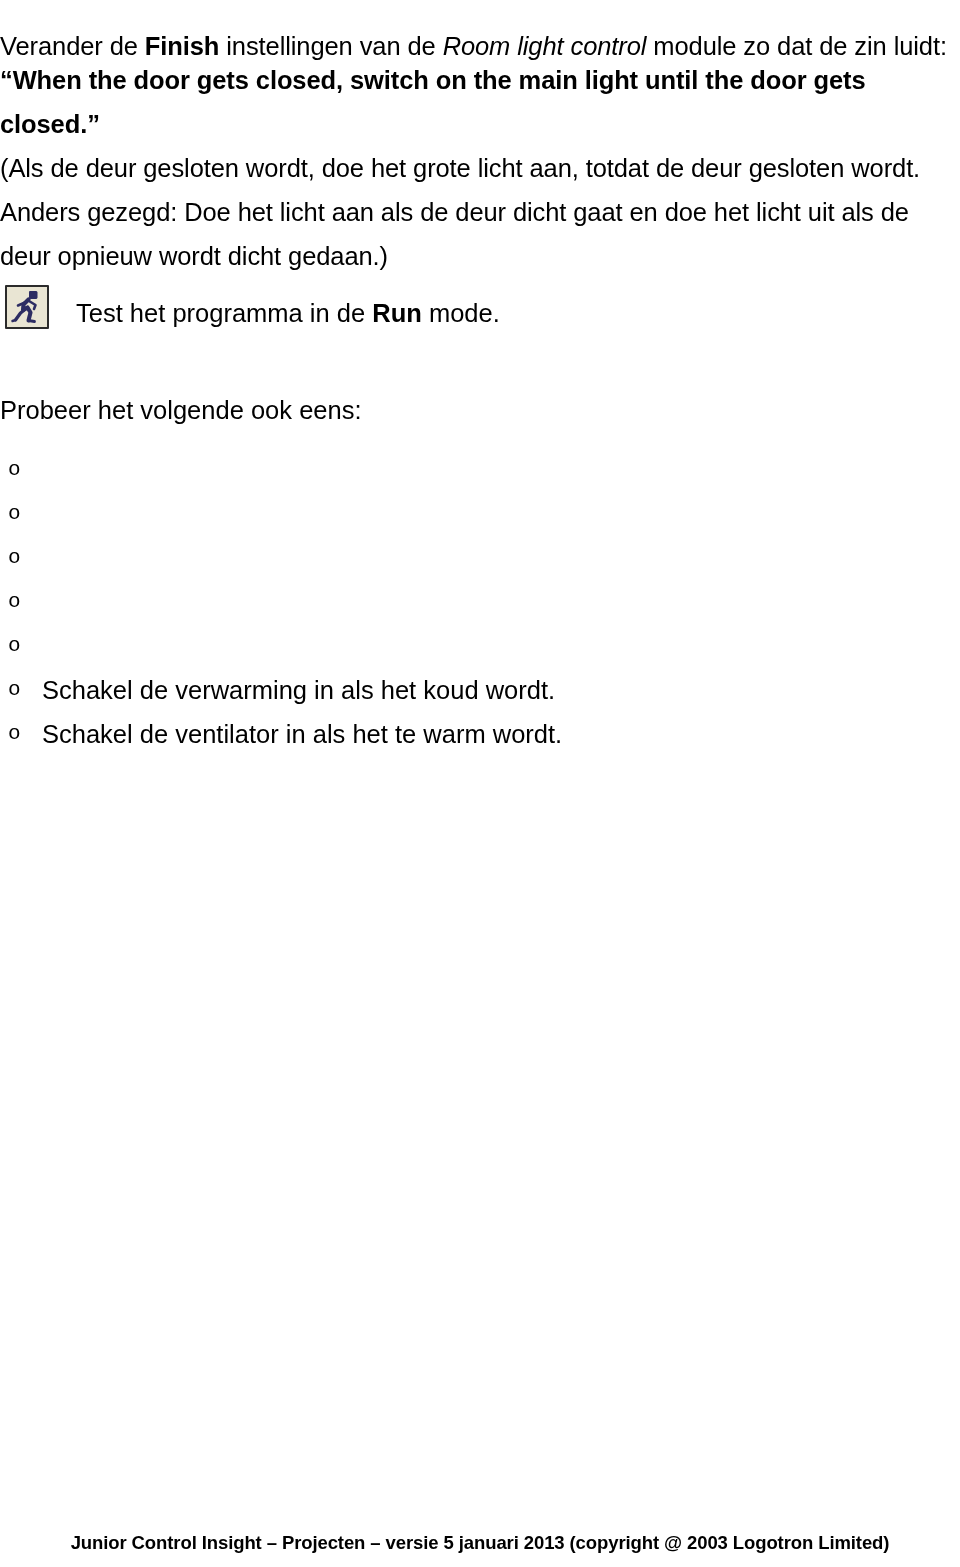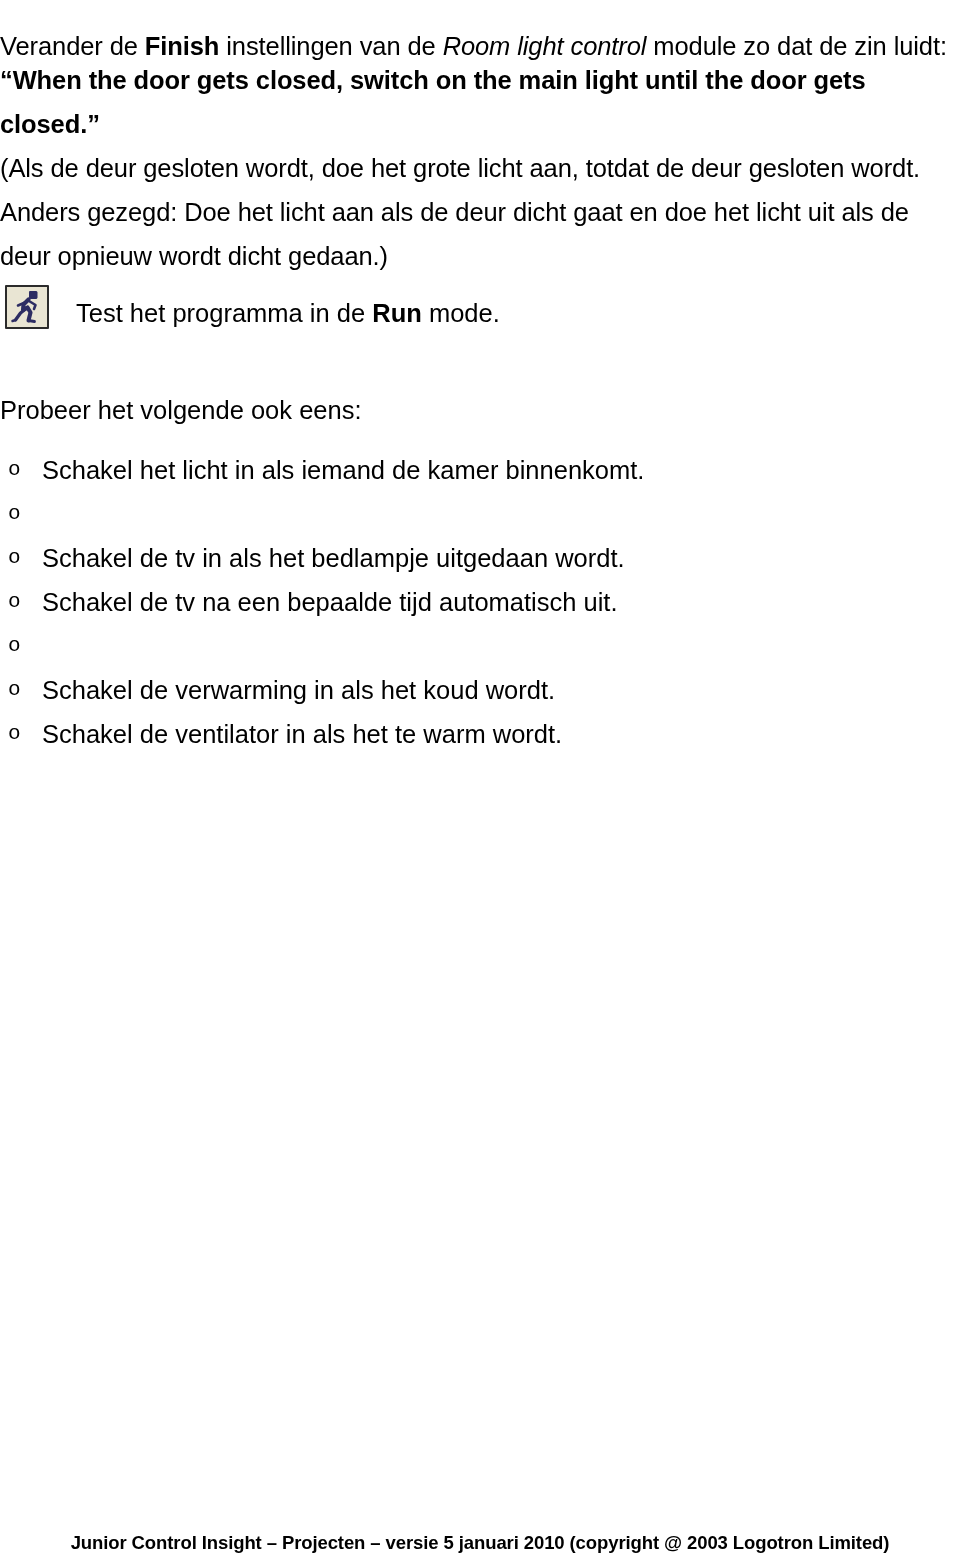--- a/index.html
+++ b/index.html
@@ -144,41 +144,38 @@
     </svg>
   </span>
 
   <div id="test-line"><span>Test het programma in de </span><b>Run</b><span> mode.</span></div>
 
   <div id="try-heading">Probeer het volgende ook eens:</div>
 
   <ul class="bullet-list">
     <li>
       <span class="bullet-mark">o</span>
-      <span>Schakel het licht in als iemand de kamer binnenkomt.</span>
     </li>
     <li>
       <span class="bullet-mark">o</span>
     </li>
     <li>
       <span class="bullet-mark">o</span>
-      <span>Schakel de tv in als het bedlampje uitgedaan wordt.</span>
     </li>
     <li>
       <span class="bullet-mark">o</span>
-      <span>Schakel de tv na een bepaalde tijd automatisch uit.</span>
     </li>
     <li>
       <span class="bullet-mark">o</span>
     </li>
     <li>
       <span class="bullet-mark">o</span>
       <span>Schakel de verwarming in als het koud wordt.</span>
     </li>
     <li>
       <span class="bullet-mark">o</span>
       <span>Schakel de ventilator in als het te warm wordt.</span>
     </li>
   </ul>
 
-  <div class="footer">Junior Control Insight – Projecten – versie 5 januari 2010 (copyright @ 2003 Logotron Limited)</div>
+  <div class="footer">Junior Control Insight – Projecten – versie 5 januari 2013 (copyright @ 2003 Logotron Limited)</div>
 
 </div>
 
 </body></html>

